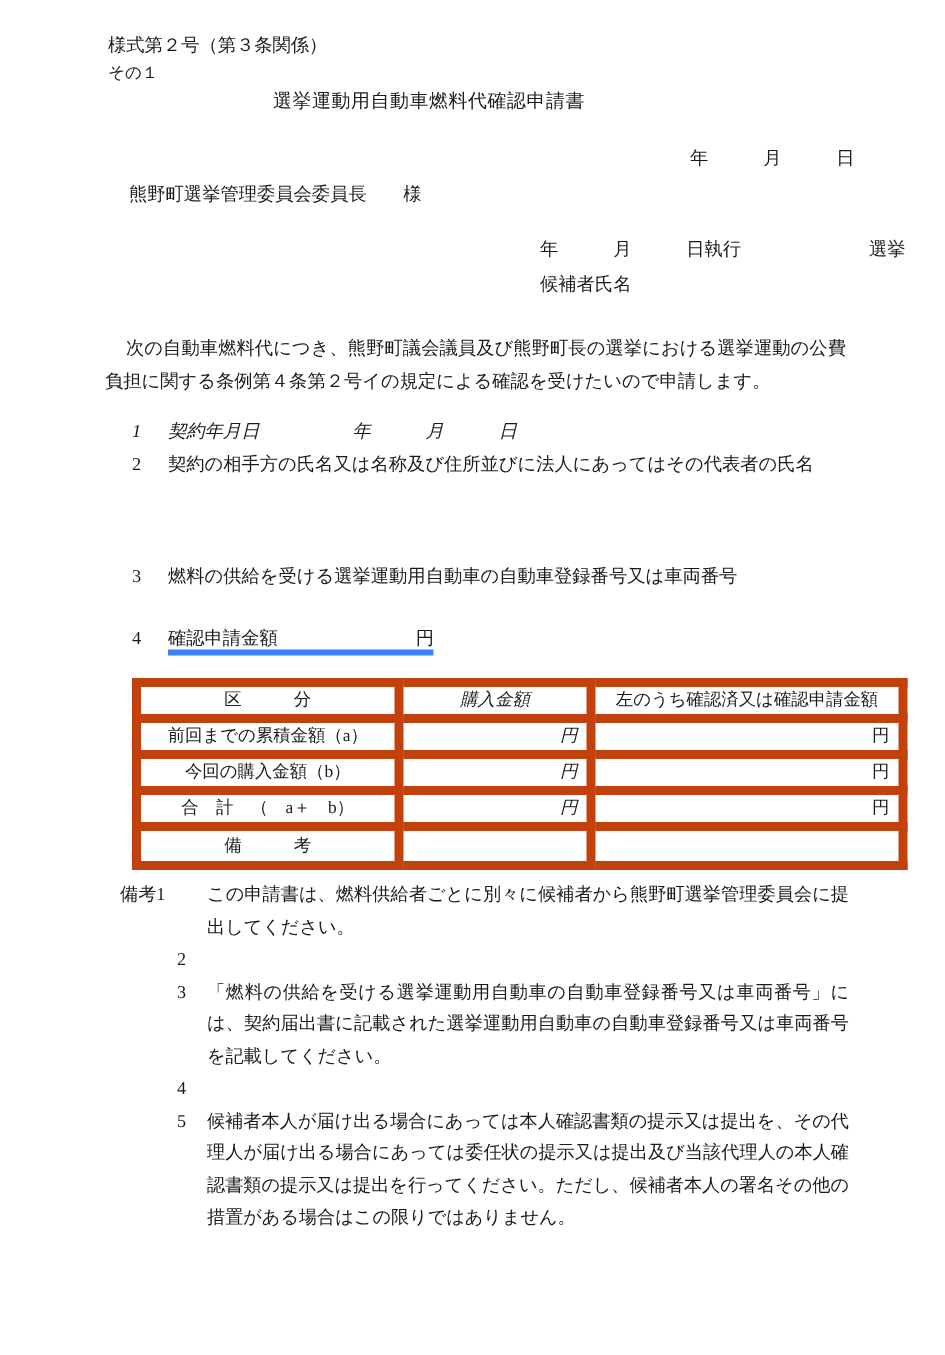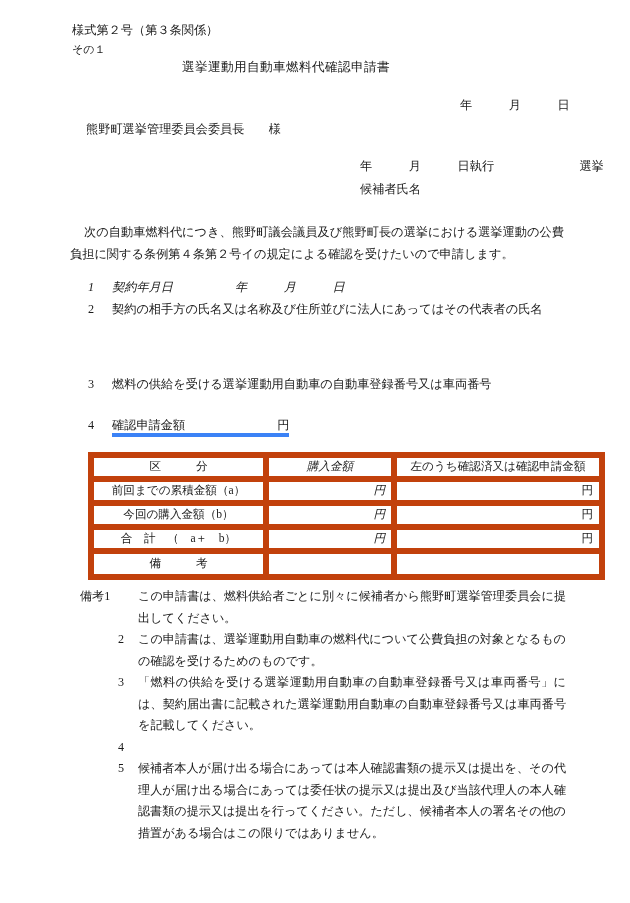--- a/index.html
+++ b/index.html
@@ -188,21 +188,20 @@
 
   <div class="notes">
 
     <div class="note note-first">
       <span class="note-head"><span>備考</span><span>1</span></span>
       <span class="note-body">この申請書は、燃料供給者ごとに別々に候補者から熊野町選挙管理委員会に提出してください。</span>
     </div>
 
     <div class="note note-rest">
       <span class="note-head">2</span>
-      <span class="note-body">この申請書は、選挙運動用自動車の燃料代について公費負担の対象となるものの確認を受けるためのものです。</span>
     </div>
 
     <div class="note note-rest">
       <span class="note-head">3</span>
       <span class="note-body">「燃料の供給を受ける選挙運動用自動車の自動車登録番号又は車両番号」には、契約届出書に記載された選挙運動用自動車の自動車登録番号又は車両番号を記載してください。</span>
     </div>
 
     <div class="note note-rest">
       <span class="note-head">4</span>
     </div>

